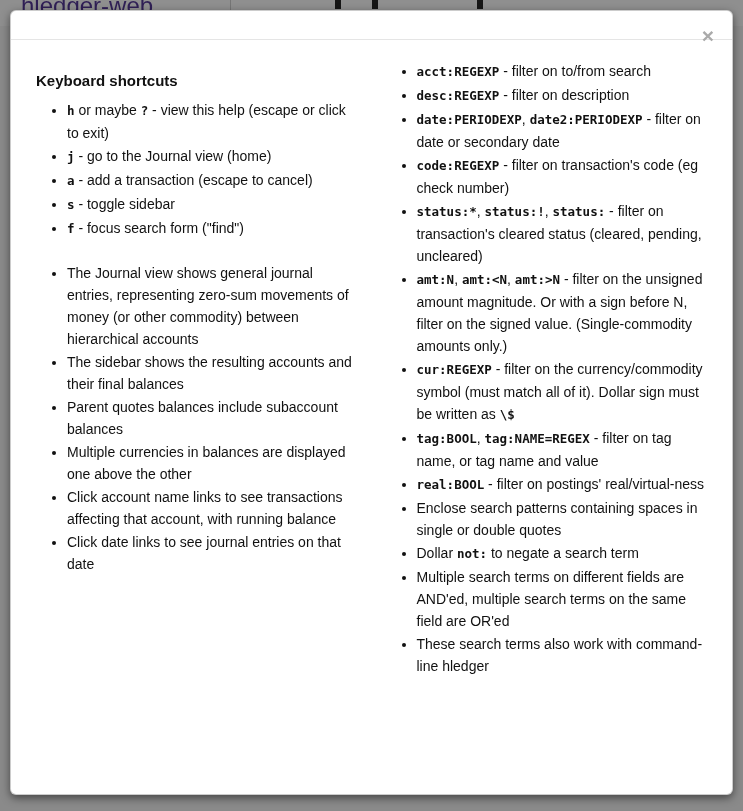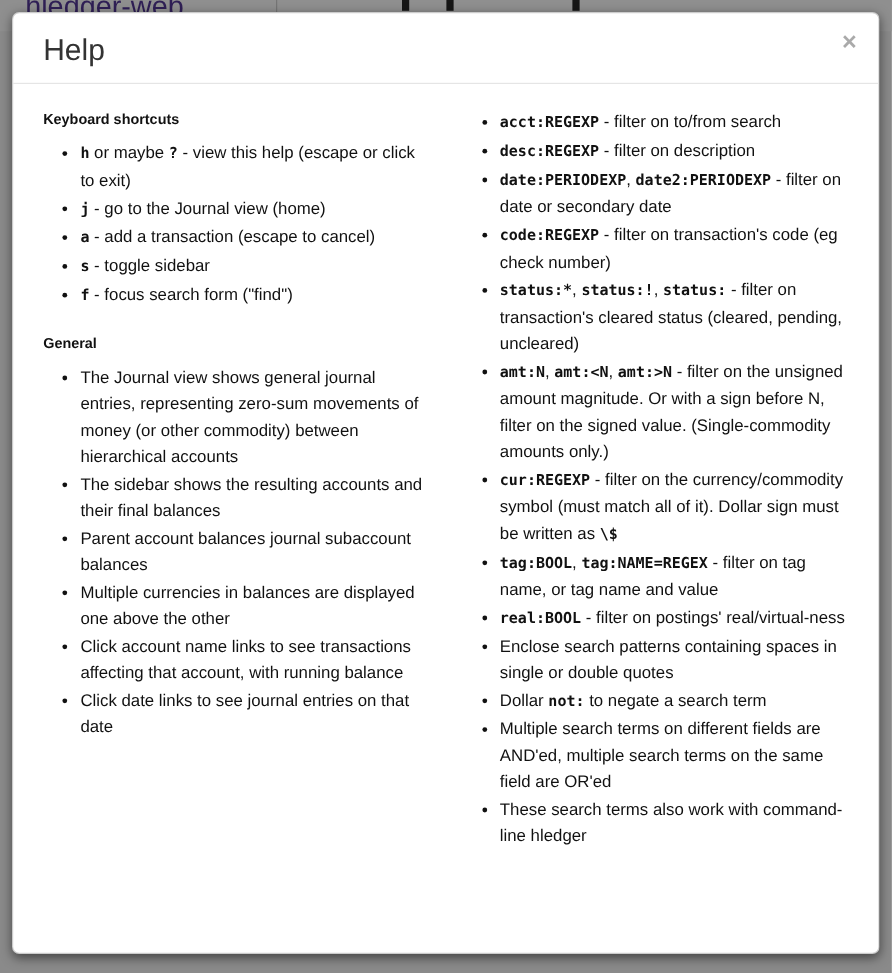--- a/index.html
+++ b/index.html
@@ -64,24 +64,24 @@
     line-height:1;
     font-family:"Liberation Sans", sans-serif;
   }
   .modal-body {
     display:flex;
     gap:28px;
     padding:20px 25px 30px 25px;
   }
   .col { flex:1 1 0; min-width:0; }
   .section-heading {
-    font-size:12px;
+    font-size:15px;
     font-weight:700;
     color:#111111;
-    margin:2px 0 10px 0;
+    margin:12px 0 10px 0;
   }
   .col ul {
     margin:0 0 22px 0;
     padding-left:31px;
     list-style-type:disc;
   }
   .col li {
     font-size:14px;
     line-height:22px;
     color:#111111;
@@ -103,38 +103,36 @@
     <a href="#" class="brand">hledger-web</a>
     <div class="vdivider"></div>
     <div class="letter-frag frag-1"></div>
     <div class="letter-frag frag-2"></div>
     <div class="letter-frag frag-3"></div>
   </div>
 </div>
 
 <div class="modal-dialog">
   <div class="modal-header">
-    <h2 class="modal-title">Help</h2>
     <button class="close-btn">×</button>
   </div>
   <div class="modal-body">
     <div class="col" id="col-left">
         <h3 class="section-heading">Keyboard shortcuts</h3>
         <ul>
           <li><code>h</code><span> or maybe </span><code>?</code><span> - view this help (escape or click to exit)</span></li>
           <li><code>j</code><span> - go to the Journal view (home)</span></li>
           <li><code>a</code><span> - add a transaction (escape to cancel)</span></li>
           <li><code>s</code><span> - toggle sidebar</span></li>
           <li><code>f</code><span> - focus search form ("find")</span></li>
         </ul>
-        <h3 class="section-heading">General</h3>
         <ul>
           <li><span>The Journal view shows general journal entries, representing zero-sum movements of money (or other commodity) between hierarchical accounts</span></li>
           <li><span>The sidebar shows the resulting accounts and their final balances</span></li>
-          <li><span>Parent account balances journal subaccount balances</span></li>
+          <li><span>Parent quotes balances include subaccount balances</span></li>
           <li><span>Multiple currencies in balances are displayed one above the other</span></li>
           <li><span>Click account name links to see transactions affecting that account, with running balance</span></li>
           <li><span>Click date links to see journal entries on that date</span></li>
         </ul>
       </div>
     <div class="col" id="col-right">
         <ul>
           <li><code>acct:REGEXP</code><span> - filter on to/from search</span></li>
           <li><code>desc:REGEXP</code><span> - filter on description</span></li>
           <li><code>date:PERIODEXP</code><span>, </span><code>date2:PERIODEXP</code><span> - filter on date or secondary date</span></li>

